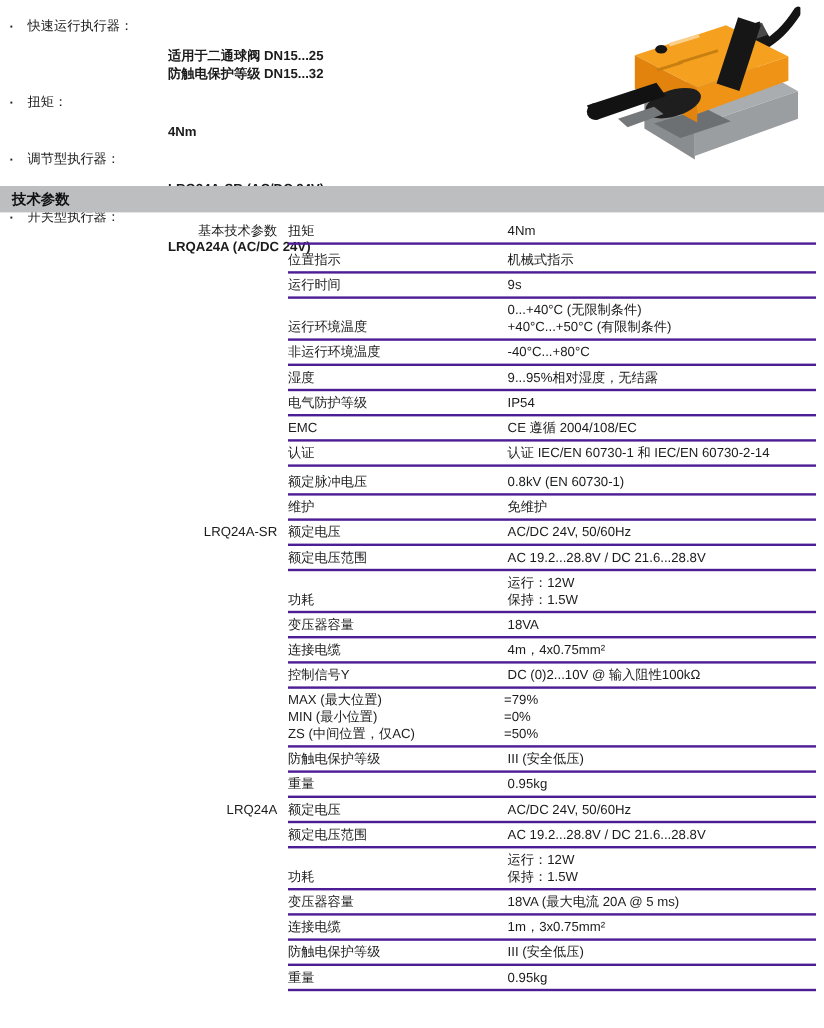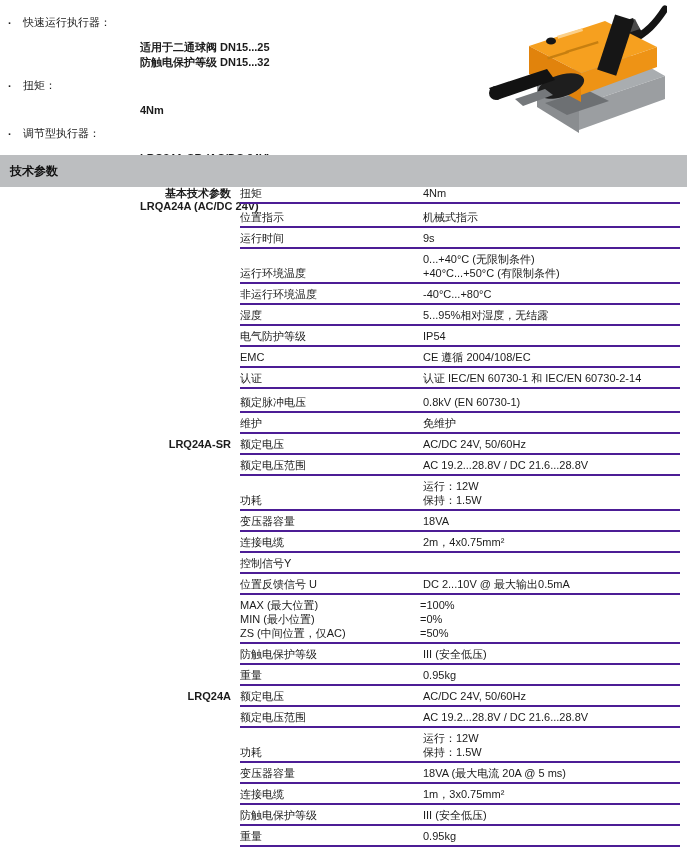--- a/index.html
+++ b/index.html
@@ -12,30 +12,30 @@
   .intro{position:absolute;top:16px;left:8px;width:470px;}
   .intro-item{display:grid;grid-template-columns:15px 117px auto;margin-bottom:9px;}
   .intro-bullet{line-height:15px;font-weight:bold;}
   .intro-label{line-height:15px;font-family:Liberation Mono, monospace;}
   .intro-value{font-weight:bold;margin-top:24px;}
   .intro-value div{line-height:15px;}
   
   .photo{position:absolute;top:2px;left:487px;width:180px;height:146px;}
   
   .section-bar{
-    position:absolute;top:155px;left:0;width:687px;height:32px;
+    position:absolute;top:155px;left:0;width:687px;height:22px;
     background:#bcbec0;display:flex;align-items:center;text-align:center;
   }
   .section-bar span{font-weight:bold;font-size:12px;padding-left:10px;color:#111;}
   
   .spec-table{position:absolute;top:183px;left:0;width:687px;}
   .srow{display:flex;}
   .srow .sec{
     width:240px;box-sizing:border-box;text-align:right;padding-right:9px;
-    font-weight:bold;padding-top:3px;line-height:14px;
+    font-weight:normal;padding-top:3px;line-height:14px;
   }
   .srow .rbody{
     flex:1;display:flex;border-bottom:2px solid #4c1d95;margin-right:7px;
     padding:2.5px 0;
     align-items:flex-end;
   }
   .srow .attr{width:183px;line-height:14px;}
   .srow .val{flex:1;}
   .vline{position:relative;line-height:14px;}
   .vright{position:absolute;left:180px;top:0;}
@@ -163,21 +163,21 @@
           <div class="val">
             <div class="vline">-40°C...+80°C</div>
           </div>
         </div>
       </div>
       <div class="srow">
         <div class="sec"></div>
         <div class="rbody">
           <div class="attr">湿度</div>
           <div class="val">
-            <div class="vline">5...95%相对湿度，无结露</div>
+            <div class="vline">9...95%相对湿度，无结露</div>
           </div>
         </div>
       </div>
       <div class="srow">
         <div class="sec"></div>
         <div class="rbody">
           <div class="attr">电气防护等级</div>
           <div class="val">
             <div class="vline">IP54</div>
           </div>
@@ -257,44 +257,38 @@
           <div class="val">
             <div class="vline">18VA</div>
           </div>
         </div>
       </div>
       <div class="srow">
         <div class="sec"></div>
         <div class="rbody">
           <div class="attr">连接电缆</div>
           <div class="val">
-            <div class="vline">2m，4x0.75mm²</div>
+            <div class="vline">4m，4x0.75mm²</div>
           </div>
         </div>
       </div>
       <div class="srow">
         <div class="sec"></div>
         <div class="rbody">
           <div class="attr">控制信号Y</div>
-        </div>
-      </div>
-      <div class="srow">
-        <div class="sec"></div>
-        <div class="rbody">
-          <div class="attr">位置反馈信号 U</div>
-          <div class="val">
-            <div class="vline">DC 2...10V @ 最大输出0.5mA</div>
-          </div>
-        </div>
-      </div>
-      <div class="srow">
-        <div class="sec"></div>
-        <div class="rbody">
-          <div class="val">
-            <div class="vline">MAX (最大位置)<span class="vright">=100%</span></div>
+          <div class="val">
+            <div class="vline">DC (0)2...10V @ 输入阻性100kΩ</div>
+          </div>
+        </div>
+      </div>
+      <div class="srow">
+        <div class="sec"></div>
+        <div class="rbody">
+          <div class="val">
+            <div class="vline">MAX (最大位置)<span class="vright">=79%</span></div>
             <div class="vline">MIN (最小位置)<span class="vright">=0%</span></div>
             <div class="vline">ZS (中间位置，仅AC)<span class="vright">=50%</span></div>
           </div>
         </div>
       </div>
       <div class="srow">
         <div class="sec"></div>
         <div class="rbody">
           <div class="attr">防触电保护等级</div>
           <div class="val">

